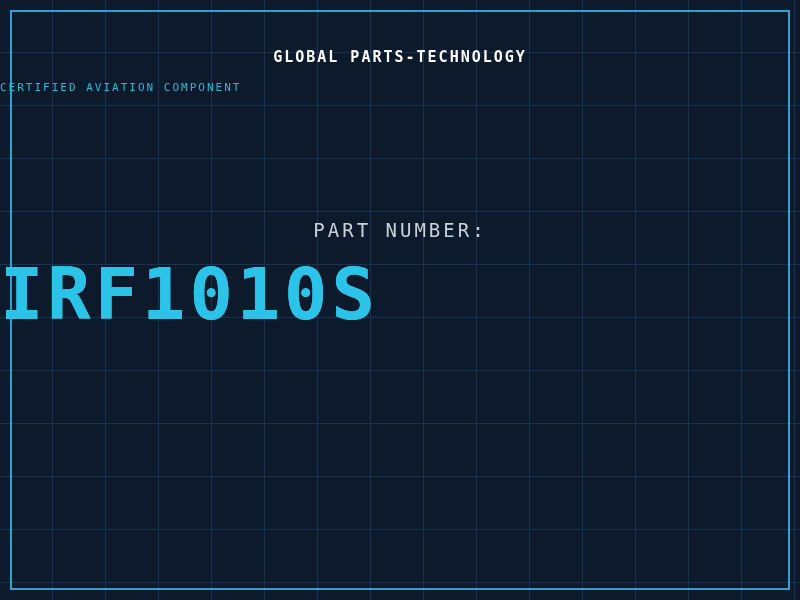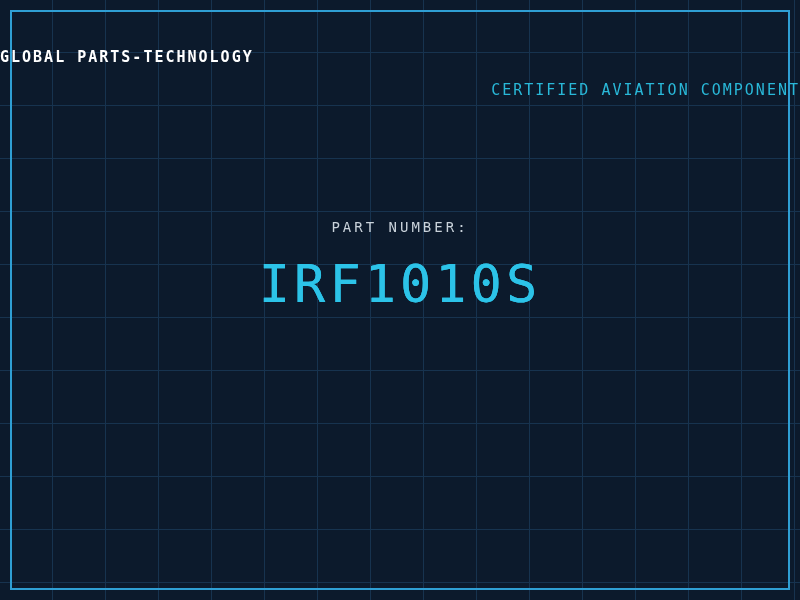--- a/index.html
+++ b/index.html
@@ -36,55 +36,54 @@
     width: 780px;
     height: 580px;
     border: 2px solid var(--border);
     pointer-events: none;
   }
   .company-title {
     position: absolute;
     top: 48px;
     left: 0;
     width: 100%;
-    text-align: left;
+    text-align: center;
     color: var(--title);
     font-size: 15px;
     font-weight: bold;
     letter-spacing: 2px;
   }
   .subtitle {
     position: absolute;
     top: 81px;
     left: 0;
     width: 100%;
-    text-align: right;
+    text-align: left;
     color: var(--subtitle);
-    font-size: 15px;
+    font-size: 11px;
     letter-spacing: 2px;
   }
   .part-label {
     position: absolute;
     top: 219px;
     left: 0;
     width: 100%;
     text-align: center;
     color: var(--part-label);
-    font-size: 14px;
+    font-size: 19px;
     letter-spacing: 3px;
   }
   .part-number {
     position: absolute;
     top: 258px;
     left: 0;
     width: 100%;
-    text-align: center;
     color: var(--part-number);
-    font-size: 52px;
-    font-weight: normal;
+    font-size: 72px;
+    font-weight: bold;
     letter-spacing: 4px;
     line-height: 1;
     
     text-shadow: 0 0 0 var(--part-number);
   }
   .footer-url {
     position: absolute;
     top: 530px;
     left: 0;
     width: 100%;

